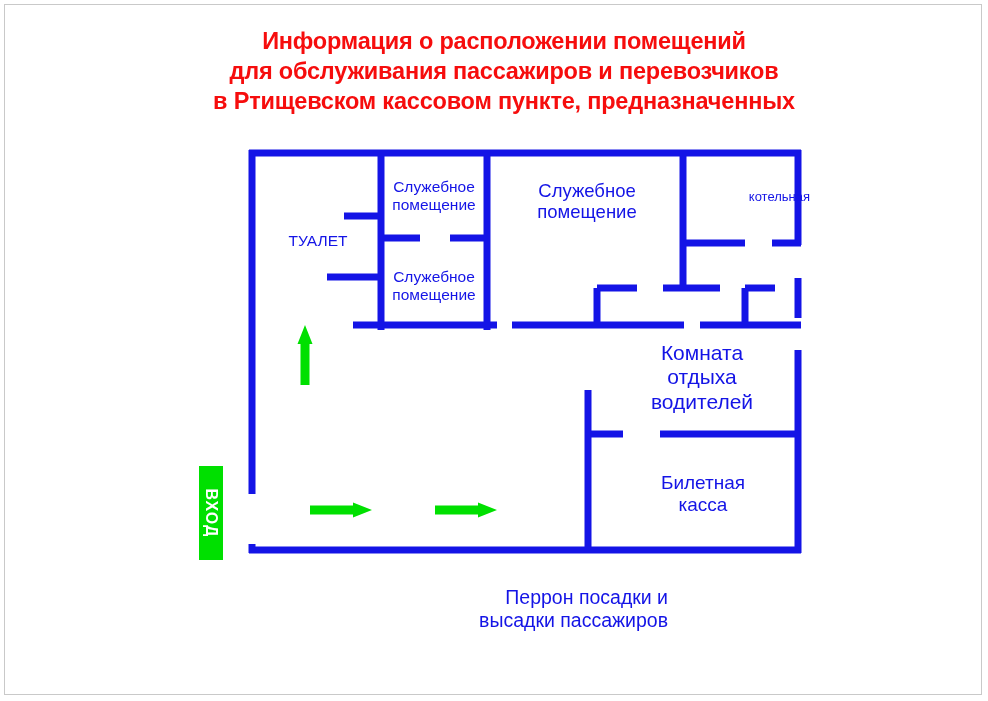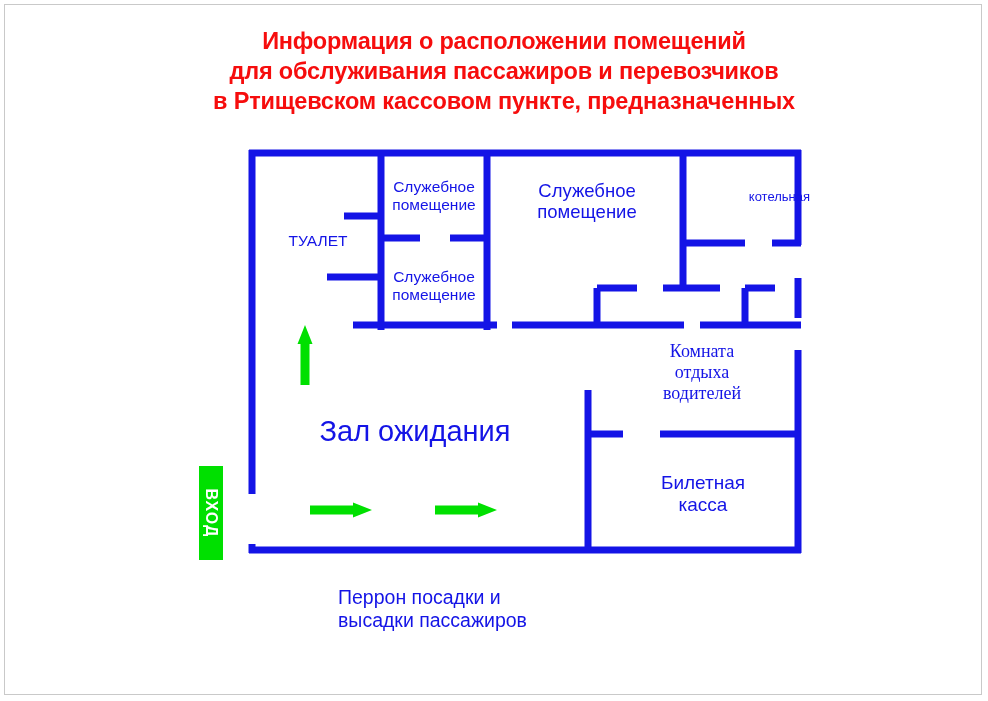--- a/index.html
+++ b/index.html
@@ -70,32 +70,32 @@
     text-align: center;
     line-height: 1.16;
     white-space: pre-line;
     font-family: "Liberation Sans", "DejaVu Sans", sans-serif;
   }
   .lbl-sluzh1 { left: 378px; top: 178px; width: 112px; font-size: 15.5px; }
   .lbl-sluzh2 { left: 378px; top: 268px; width: 112px; font-size: 15.5px; }
   .lbl-sluzh3 { left: 512px; top: 180px; width: 150px; font-size: 18.5px; }
   .lbl-kotel  { left: 690px; top: 189px; width: 120px; font-size: 13px; text-align: right; }
   .lbl-tualet { left: 272px; top: 232px; width: 92px; font-size: 15.5px; }
-  .lbl-komnata{ left: 622px; top: 341px; width: 160px; font-size: 18px; font-family: Liberation Serif, serif; }
+  .lbl-komnata{ left: 622px; top: 341px; width: 160px; font-size: 21px; }
   .lbl-kassa  { left: 620px; top: 472px; width: 166px; font-size: 19px; }
   .lbl-zal {
     left: 280px; top: 415px; width: 270px;
     font-size: 29px; text-align: center;
   }
   .lbl-perron {
     position: absolute;
     left: 338px; top: 586px; width: 330px;
     color: #1414e6;
     font-size: 19.5px;
-    text-align: left;
+    text-align: right;
     line-height: 1.2;
     white-space: pre-line;
   }
   #entrance-sign {
     position: absolute;
     left: 199px;
     top: 466px;
     width: 24px;
     height: 94px;
     background: #00e000;
@@ -179,21 +179,20 @@
 
     <div class="room-label lbl-kotel">котельная</div>
 
     <div class="room-label lbl-komnata">Комната
 отдыха
 водителей</div>
 
     <div class="room-label lbl-kassa">Билетная
 касса</div>
 
-    <div class="room-label lbl-zal">Зал ожидания</div>
 
     <div id="entrance-sign">
       <span class="etext">ВХОД</span>
     </div>
 
     <div class="lbl-perron">Перрон посадки и
 высадки пассажиров</div>
 
   </div>
 </div>

